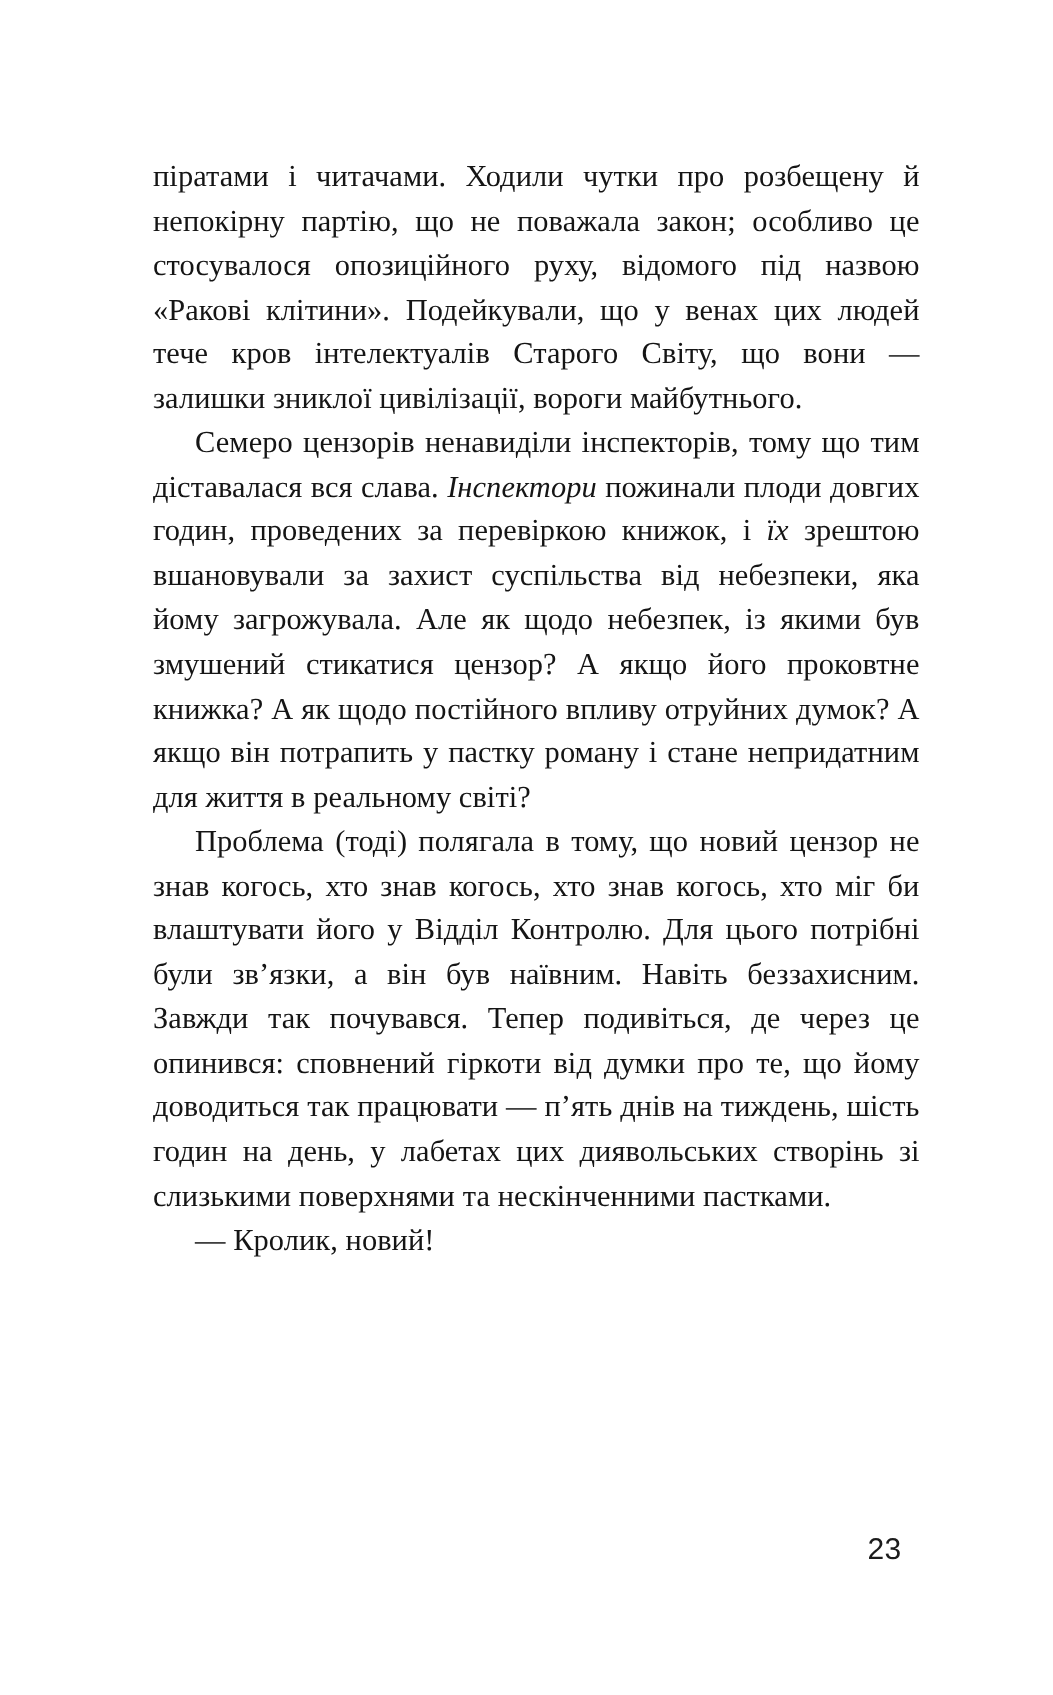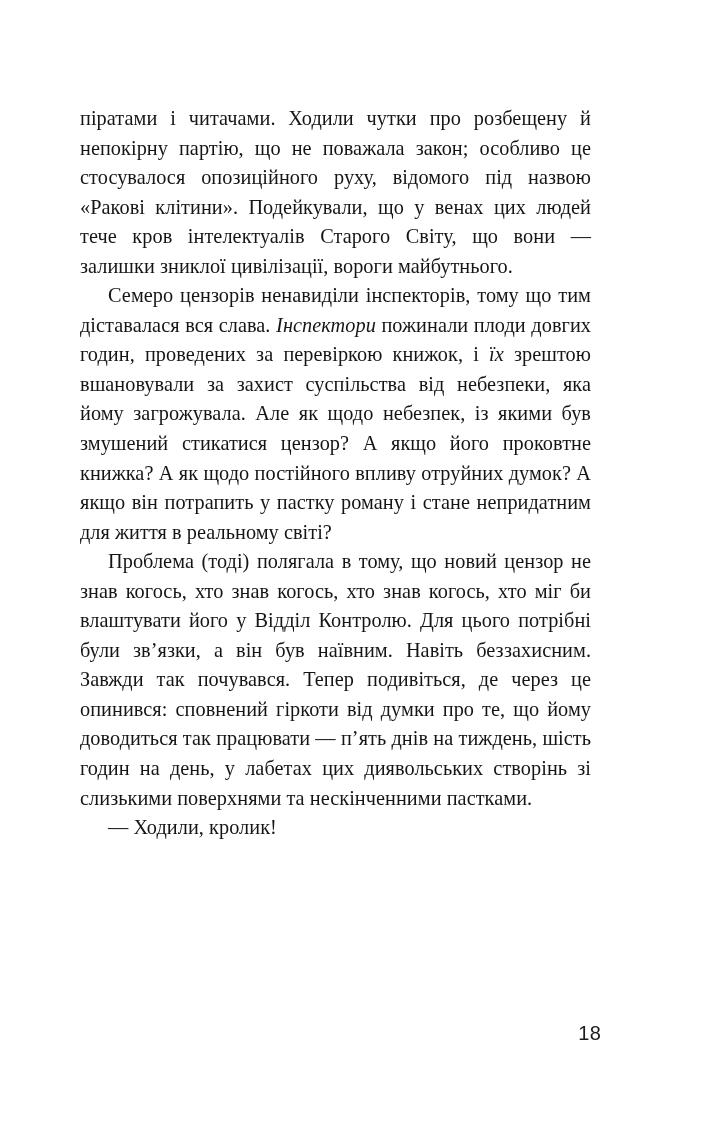--- a/index.html
+++ b/index.html
@@ -12,21 +12,21 @@
     position: relative;
     width: 702px;
     height: 1130px;
     background: #ffffff;
     overflow: hidden;
     box-sizing: border-box;
   }
 
   .text-block {
     position: absolute;
-    left: 80px;
+    left: 102px;
     top: 104px;
     width: 511px;
   }
 
   .para {
     margin: 0;
     font-family: "Liberation Serif", "DejaVu Serif", serif;
     font-size: 20.3px;
     line-height: 29.55px;
     color: #151515;
@@ -63,18 +63,18 @@
 </style>
 </head>
 <body>
 
 <div class="page">
 
   <div class="text-block">
       <p class="para"><span>піратами і читачами. Ходили чутки про розбещену й непокірну партію, що не поважала закон; особливо це стосувалося опозиційного руху, відомого під назвою «Ракові клітини». Подейкували, що у венах цих людей тече кров інтелектуалів Старого Світу, що вони — залишки зниклої цивілізації, вороги майбутнього.</span></p>
       <p class="para indent"><span>Семеро цензорів ненавиділи інспекторів, тому що тим діставалася вся слава. </span><em>Інспектори</em><span> пожинали плоди довгих годин, проведених за перевіркою книжок, і </span><em>їх</em><span> зрештою вшановували за захист суспільства від небезпеки, яка йому загрожувала. Але як щодо небезпек, із якими був змушений стикатися цензор? А якщо його проковтне книжка? А як щодо постійного впливу отруйних думок? А якщо він потрапить у пастку роману і стане непридатним для життя в реальному світі?</span></p>
       <p class="para indent"><span>Проблема (тоді) полягала в тому, що новий цензор не знав когось, хто знав когось, хто знав когось, хто міг би влаштувати його у Відділ Контролю. Для цього потрібні були зв’язки, а він був наївним. Навіть беззахисним. Завжди так почувався. Тепер подивіться, де через це опинився: сповнений гіркоти від думки про те, що йому доводиться так працювати — п’ять днів на тиждень, шість годин на день, у лабетах цих диявольських створінь зі слизькими поверхнями та нескінченними пастками.</span></p>
-      <p class="para indent"><span>— Ходили, кролик!</span></p>
+      <p class="para indent"><span>— Кролик, новий!</span></p>
     </div>
 
-  <div class="page-number">18</div>
+  <div class="page-number">23</div>
 
 </div>
 
 </body></html>

